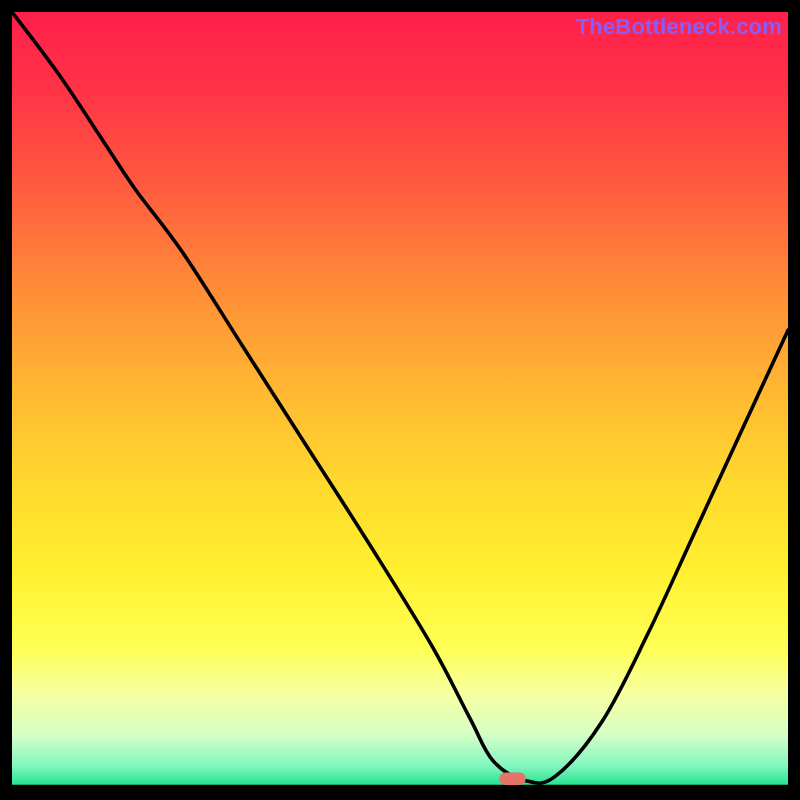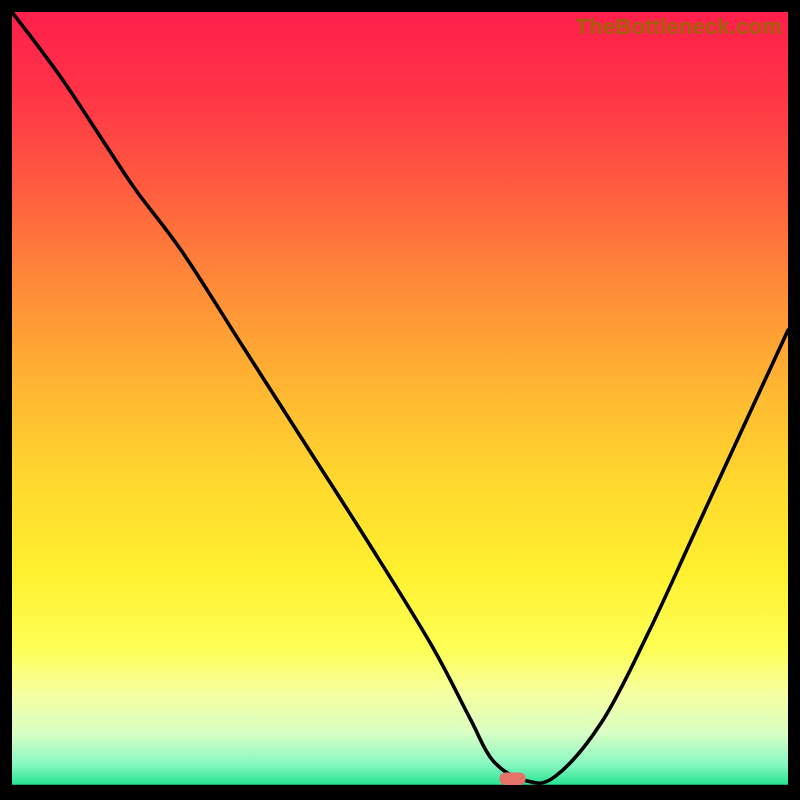--- a/index.html
+++ b/index.html
@@ -22,21 +22,21 @@
     width: 776px;
     height: 776px;
   }
   .watermark {
     position: absolute;
     top: 14px;
     right: 18px;
     font-family: Arial, Helvetica, sans-serif;
     font-size: 22px;
     font-weight: 600;
-    color: #a16207;
+    color: #8b5cf6;
     letter-spacing: 0.2px;
     user-select: none;
   }
   svg {
     display: block;
   }
 </style>
 </head>
 <body>
 

